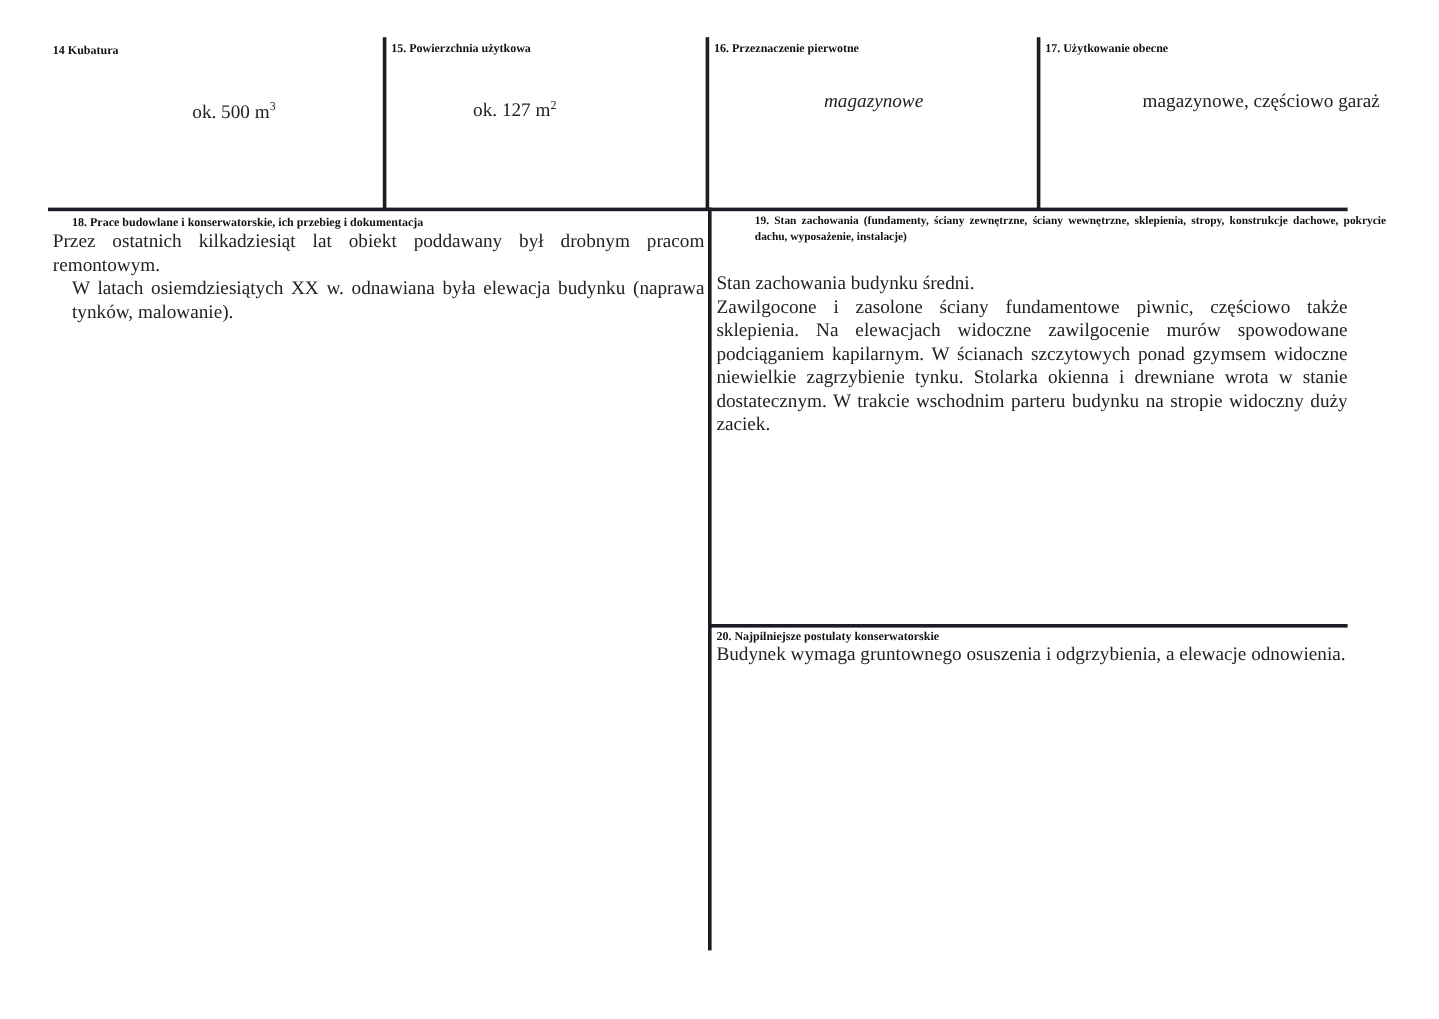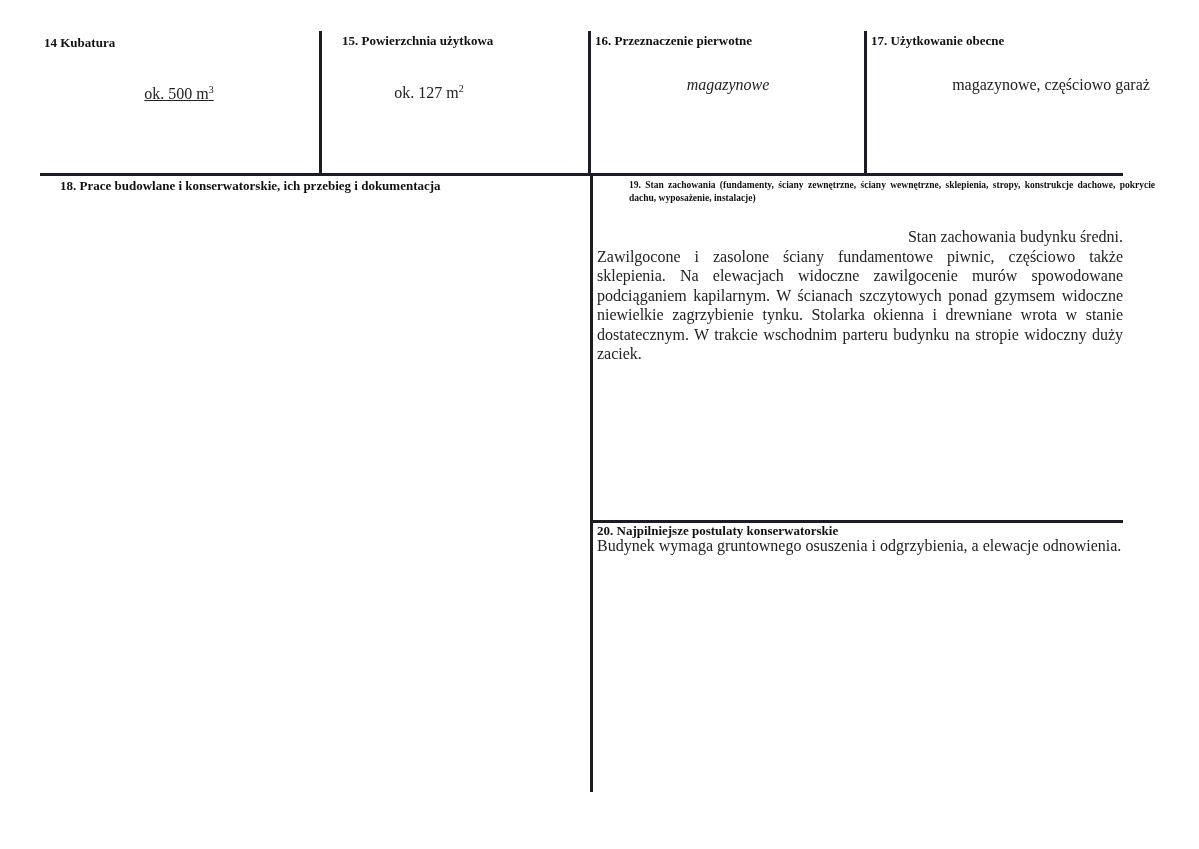--- a/index.html
+++ b/index.html
@@ -5,21 +5,21 @@
   html, body { margin:0; padding:0; }
   body {
     width:1199px; height:849px; position:relative; overflow:hidden;
     background:#ffffff;
     font-family:"Liberation Serif", "DejaVu Serif", serif;
     color:#1a1a1a;
   }
   .hline { position:absolute; background:#1c1c24; height:3px; }
   .vline { position:absolute; background:#1c1c24; width:3px; }
   .lbl {
-    position:absolute; font-weight:bold; font-size:13px; line-height:12px;
+    position:absolute; font-weight:bold; font-size:10px; line-height:12px;
     color:#111; white-space:nowrap;
   }
   .val {
     position:absolute; font-size:16px; line-height:20px; color:#222;
     text-align:center; white-space:nowrap;
   }
   .val sup { font-size:10px; vertical-align:super; line-height:0; }
   .para {
     position:absolute; font-size:16px; line-height:19.5px; color:#222;
     text-align:justify; overflow:hidden;
@@ -35,52 +35,54 @@
 
 <div class="vline" style="left:319px; top:31px; height:144px;"></div>
 <div class="vline" style="left:588px; top:31px; height:144px;"></div>
 <div class="vline" style="left:864px; top:31px; height:144px;"></div>
 <div class="hline" style="left:40px; top:173px; width:1083px;"></div>
 <div class="vline" style="left:590px; top:173px; height:619px;"></div>
 <div class="hline" style="left:592px; top:520px; width:531px;"></div>
 
 <section>
   <div class="lbl" style="left:44px; top:37px;">14 Kubatura</div>
-  <div class="val" style="left:40px; top:84px; width:278px;text-decoration:underline;">
+  <div class="val" style="left:56px; top:84px; width:278px;">
     <span>ok. 500 m</span><sup>3</sup>
   </div>
 </section>
 
 <section>
-  <div class="lbl" style="left:342px; top:35px;text-align:right;">15. Powierzchnia użytkowa</div>
+  <div class="lbl" style="left:326px; top:35px;text-align:right;">15. Powierzchnia użytkowa</div>
   <div class="val" style="left:322px; top:83px; width:214px;">
     <span>ok. 127 m</span><sup>2</sup>
   </div>
 </section>
 
 <section>
   <div class="lbl" style="left:595px; top:35px;">16. Przeznaczenie pierwotne</div>
   <div class="val" style="left:591px; top:75px; width:274px;font-style:italic;">magazynowe</div>
 </section>
 
 <section>
   <div class="lbl" style="left:871px; top:35px;">17. Użytkowanie obecne</div>
   <div class="val" style="left:867px; top:75px; width:276px;margin-left:46px;">magazynowe, częściowo garaż</div>
 </section>
 
 <section>
   <div class="lbl" style="left:60px; top:180px;">18. Prace budowlane i konserwatorskie, ich przebieg i dokumentacja</div>
   <div class="para" style="left:44px; top:192px; width:543px;">
+    <p>Przez ostatnich kilkadziesiąt lat obiekt poddawany był drobnym pracom remontowym.</p>
+    <p style="padding-left:16px;">W latach osiemdziesiątych XX w. odnawiana była elewacja budynku (naprawa tynków, malowanie).</p>
   </div>
 </section>
 
 <section>
   <div class="lbl-wrap" style="left:597px; top:179px; width:526px; height:25px;margin-left:32px;">19. Stan zachowania (fundamenty, ściany zewnętrzne, ściany wewnętrzne, sklepienia, stropy, konstrukcje dachowe, pokrycie dachu, wyposażenie, instalacje)</div>
   <div class="para" style="left:597px; top:227px; width:526px;">
-    <p style="text-align:right;">Stan zachowania budynku średni.</p>
+    <p style="text-align:left;">Stan zachowania budynku średni.</p>
     <p>Zawilgocone i zasolone ściany fundamentowe piwnic, częściowo także sklepienia. Na elewacjach widoczne zawilgocenie murów spowodowane podciąganiem kapilarnym. W ścianach szczytowych ponad gzymsem widoczne niewielkie zagrzybienie tynku. Stolarka okienna i drewniane wrota w stanie dostatecznym. W trakcie wschodnim parteru budynku na stropie widoczny duży zaciek.</p>
   </div>
 </section>
 
 <section>
   <div class="lbl" style="left:597px; top:525px;">20. Najpilniejsze postulaty konserwatorskie</div>
   <div class="para" style="left:597px; top:536px; width:526px;">
     <p>Budynek wymaga gruntownego osuszenia i odgrzybienia, a elewacje odnowienia.</p>
   </div>
 </section>

